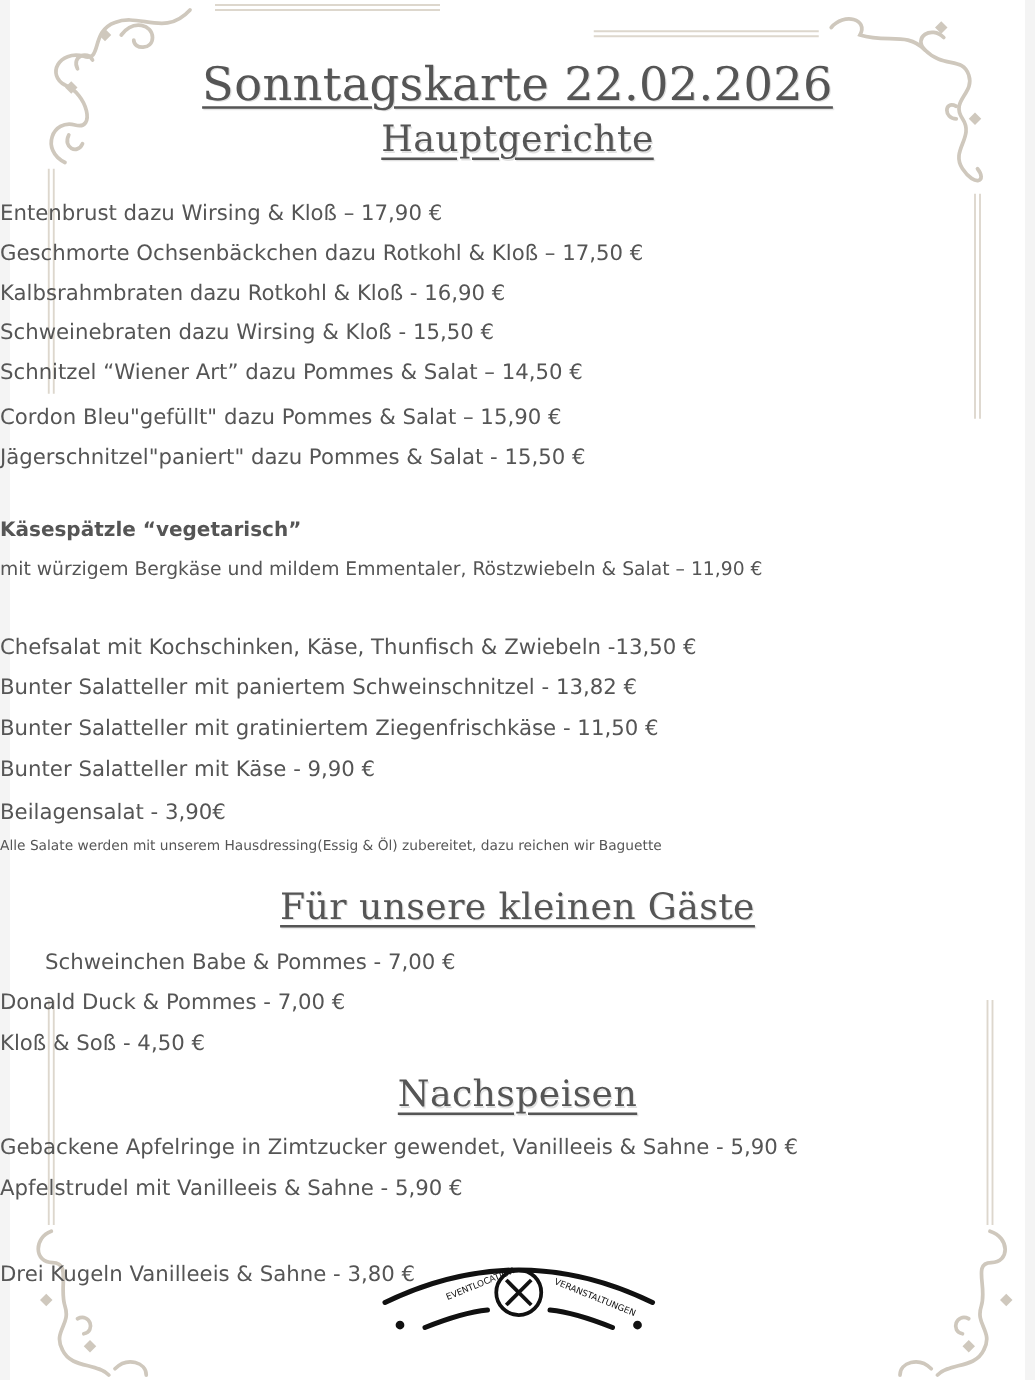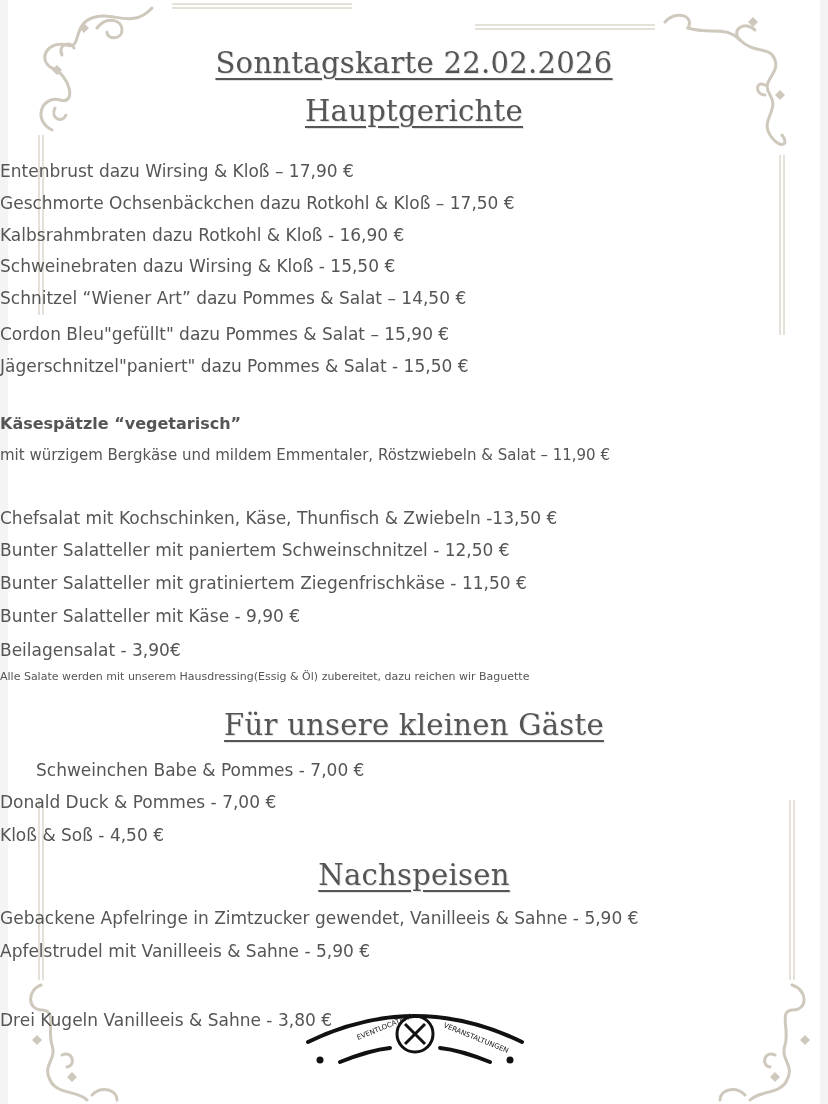--- a/index.html
+++ b/index.html
@@ -87,39 +87,39 @@
   <line x1="144" y1="5" x2="144" y2="185" stroke="#ddd7cd" stroke-width="1.5"></line>
   <g fill="none" stroke="#cfc8bd" stroke-width="3" stroke-linecap="round">
     <path d="M142 190 C 158 195, 158 215, 143 215 C 128 215, 140 235, 135 250 C 130 265, 145 270, 137 285 C 130 300, 110 295, 100 305"></path>
     <path d="M125 260 C 115 255, 110 270, 120 272"></path>
     <path d="M95 300 C 85 290, 70 295, 70 305"></path>
   </g>
   <path d="M150 245 l5 -5 l5 5 l-5 5z" fill="#cfc8bd"></path>
   <path d="M120 282 l5 -5 l5 5 l-5 5z" fill="#cfc8bd"></path>
 </svg>
 
-<h1 class="title" style="top:46px;font-size:29px;">Sonntagskarte 22.02.2026</h1>
+<h1 class="title" style="top:46px;font-size:37px;">Sonntagskarte 22.02.2026</h1>
 <h2 class="title" style="top:94px;font-size:29px;">Hauptgerichte</h2>
 
 <div>
   <div class="line" style="top:161px;">Entenbrust dazu Wirsing &amp; Kloß – 17,90 €</div>
   <div class="line" style="top:193px;">Geschmorte Ochsenbäckchen dazu Rotkohl &amp; Kloß – 17,50 €</div>
   <div class="line" style="top:225px;">Kalbsrahmbraten dazu Rotkohl &amp; Kloß - 16,90 €</div>
   <div class="line" style="top:256px;">Schweinebraten dazu Wirsing &amp; Kloß - 15,50 €</div>
   <div class="line" style="top:288px;">Schnitzel “Wiener Art” dazu Pommes &amp; Salat – 14,50 €</div>
   <div class="line" style="top:324px;">Cordon Bleu"gefüllt" dazu Pommes &amp; Salat – 15,90 €</div>
   <div class="line" style="top:356px;">Jägerschnitzel"paniert" dazu Pommes &amp; Salat -  15,50 €</div>
 </div>
 
 <div class="line bold" style="top:414px;">Käsespätzle “vegetarisch”</div>
 <div class="line small" style="top:446px;">mit würzigem Bergkäse und mildem Emmentaler, Röstzwiebeln &amp; Salat – 11,90 €</div>
 
 <div>
   <div class="line" style="top:508px;">Chefsalat mit Kochschinken, Käse, Thunfisch &amp; Zwiebeln -13,50 €</div>
-  <div class="line" style="top:540px;">Bunter Salatteller mit paniertem Schweinschnitzel - 12,50 €</div>
+  <div class="line" style="top:540px;">Bunter Salatteller mit paniertem Schweinschnitzel - 13,82 €</div>
   <div class="line" style="top:573px;">Bunter Salatteller mit gratiniertem Ziegenfrischkäse - 11,50 €</div>
   <div class="line" style="top:606px;">Bunter Salatteller mit Käse - 9,90 €</div>
   <div class="line" style="top:640px;">Beilagensalat - 3,90€</div>
 </div>
 <div class="line tiny" style="top:670px;">Alle Salate werden mit unserem Hausdressing(Essig &amp; Öl) zubereitet, dazu reichen wir Baguette</div>
 
 <h2 class="title" style="top:708px;font-size:29px;">Für unsere kleinen Gäste</h2>
 <div>
   <div class="line" style="top:760px;padding-left:36px;">Schweinchen Babe &amp; Pommes - 7,00 €</div>
   <div class="line" style="top:792px;">Donald Duck &amp; Pommes - 7,00 €</div>

